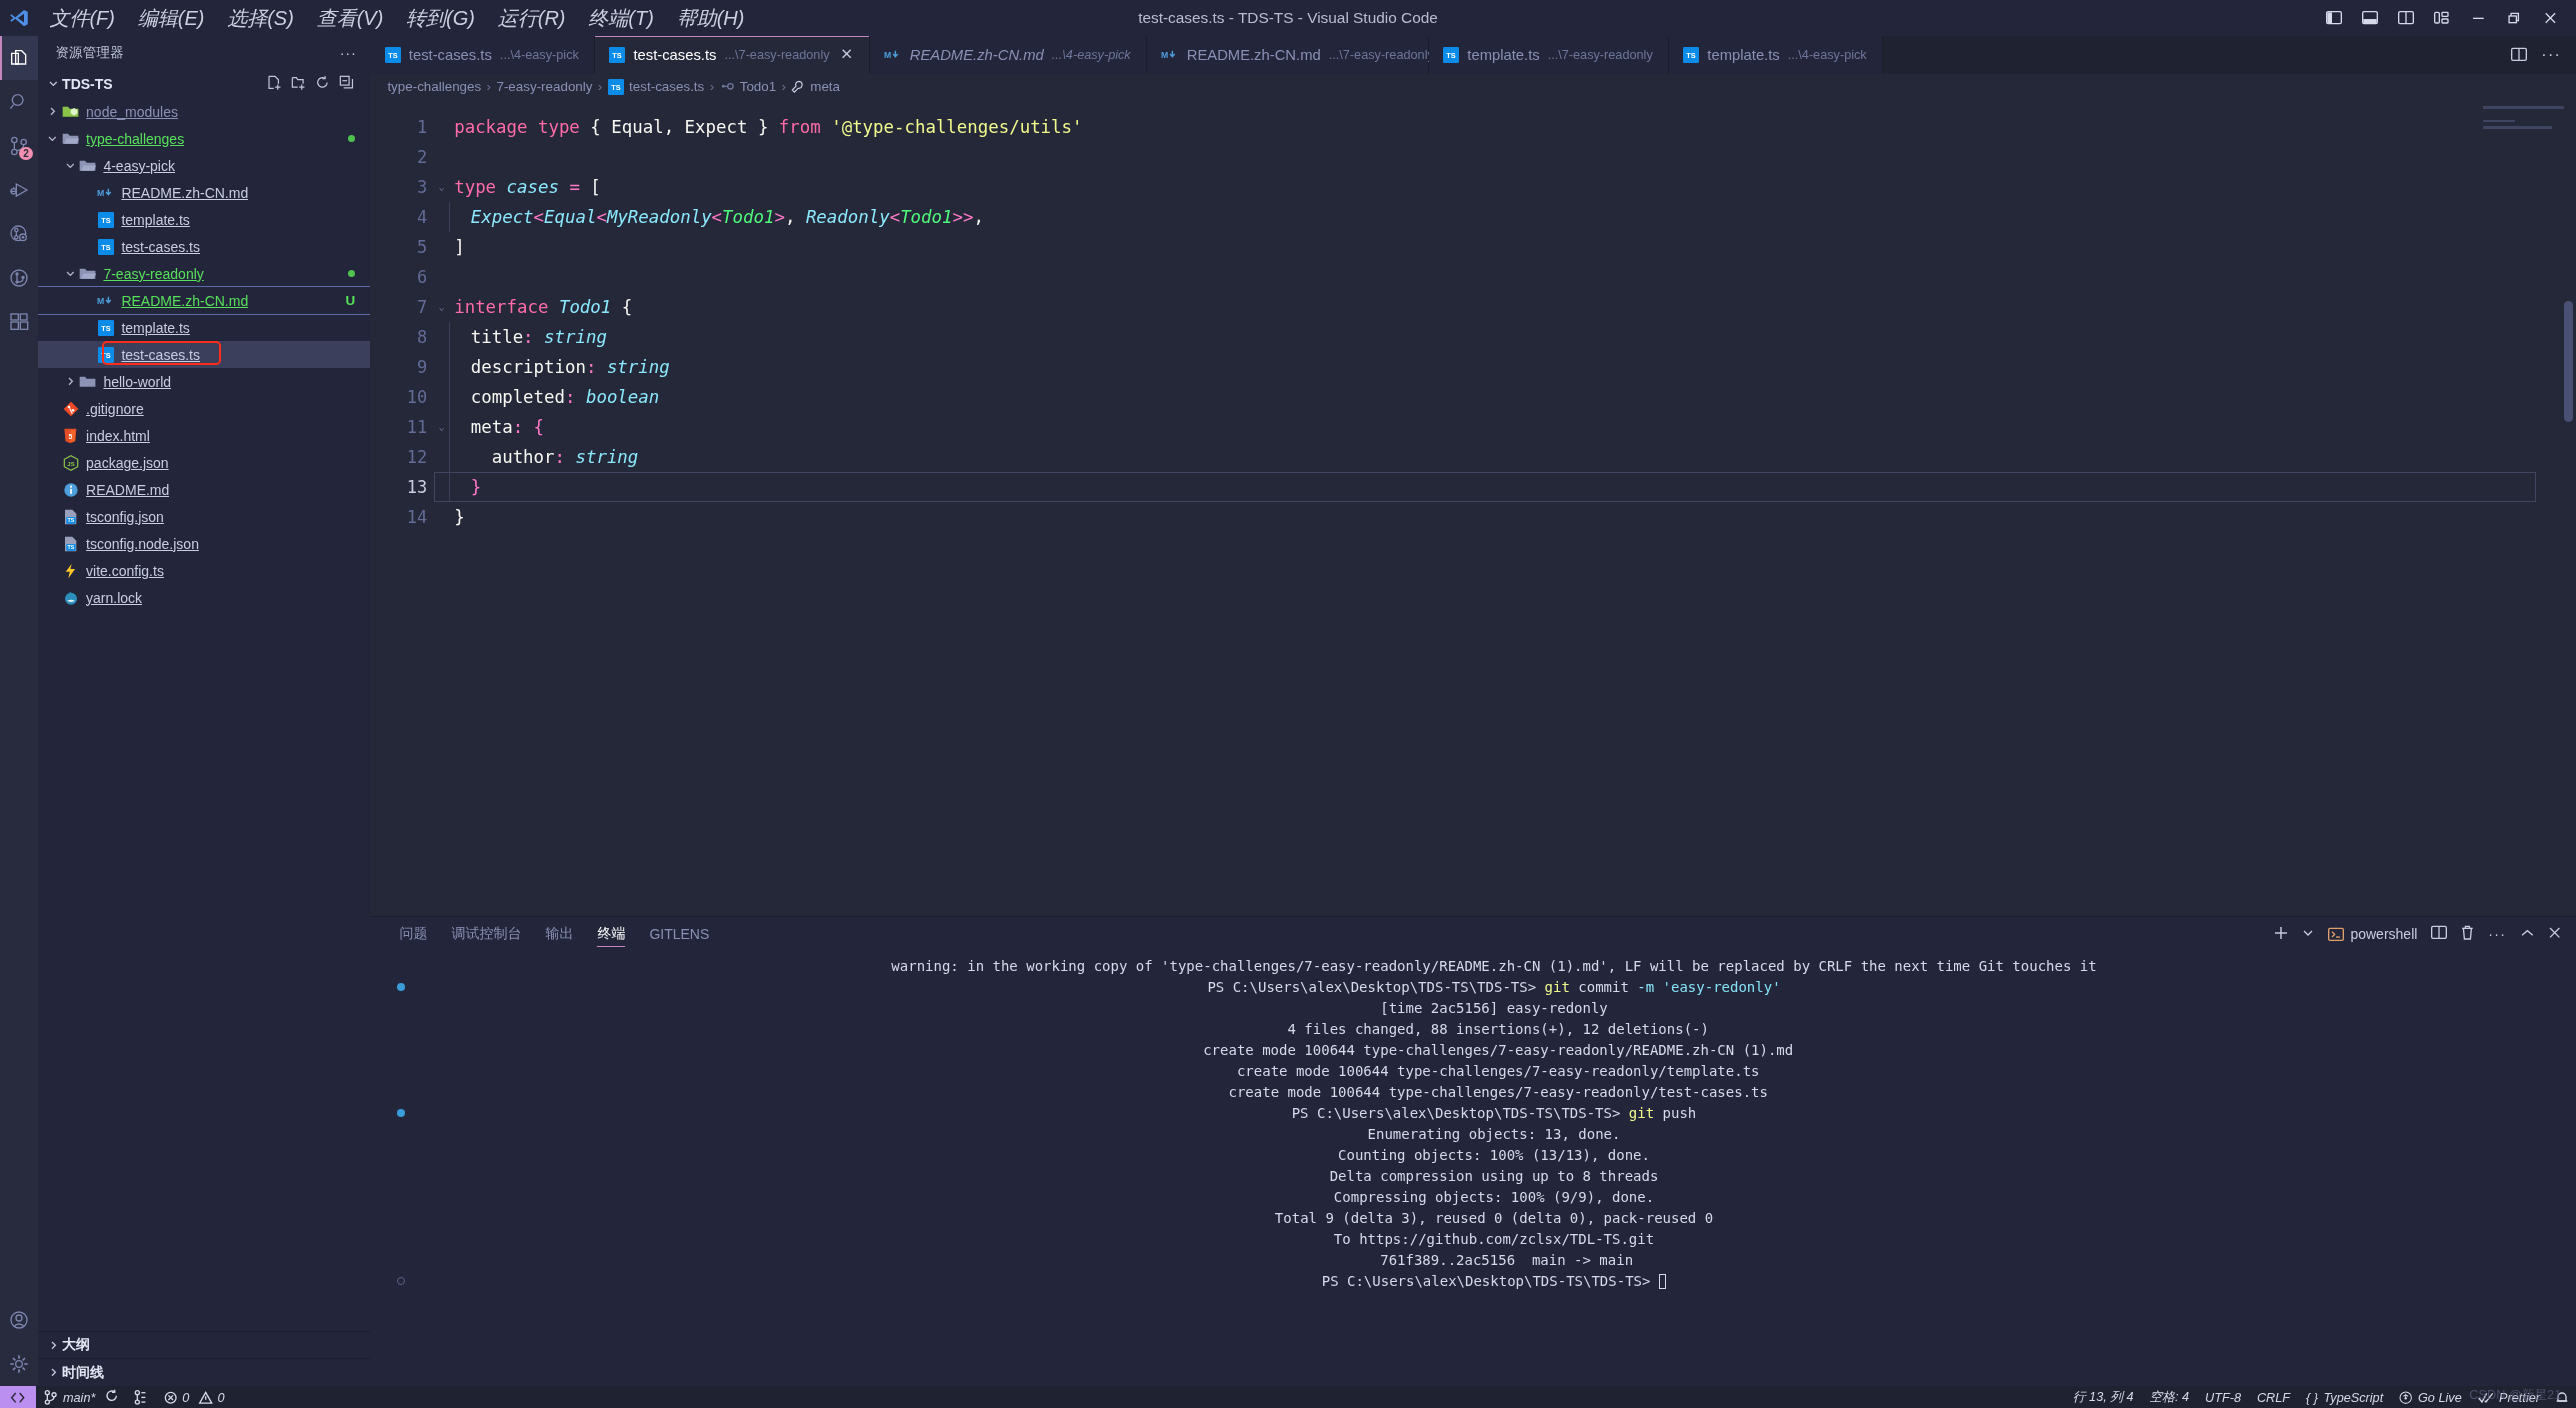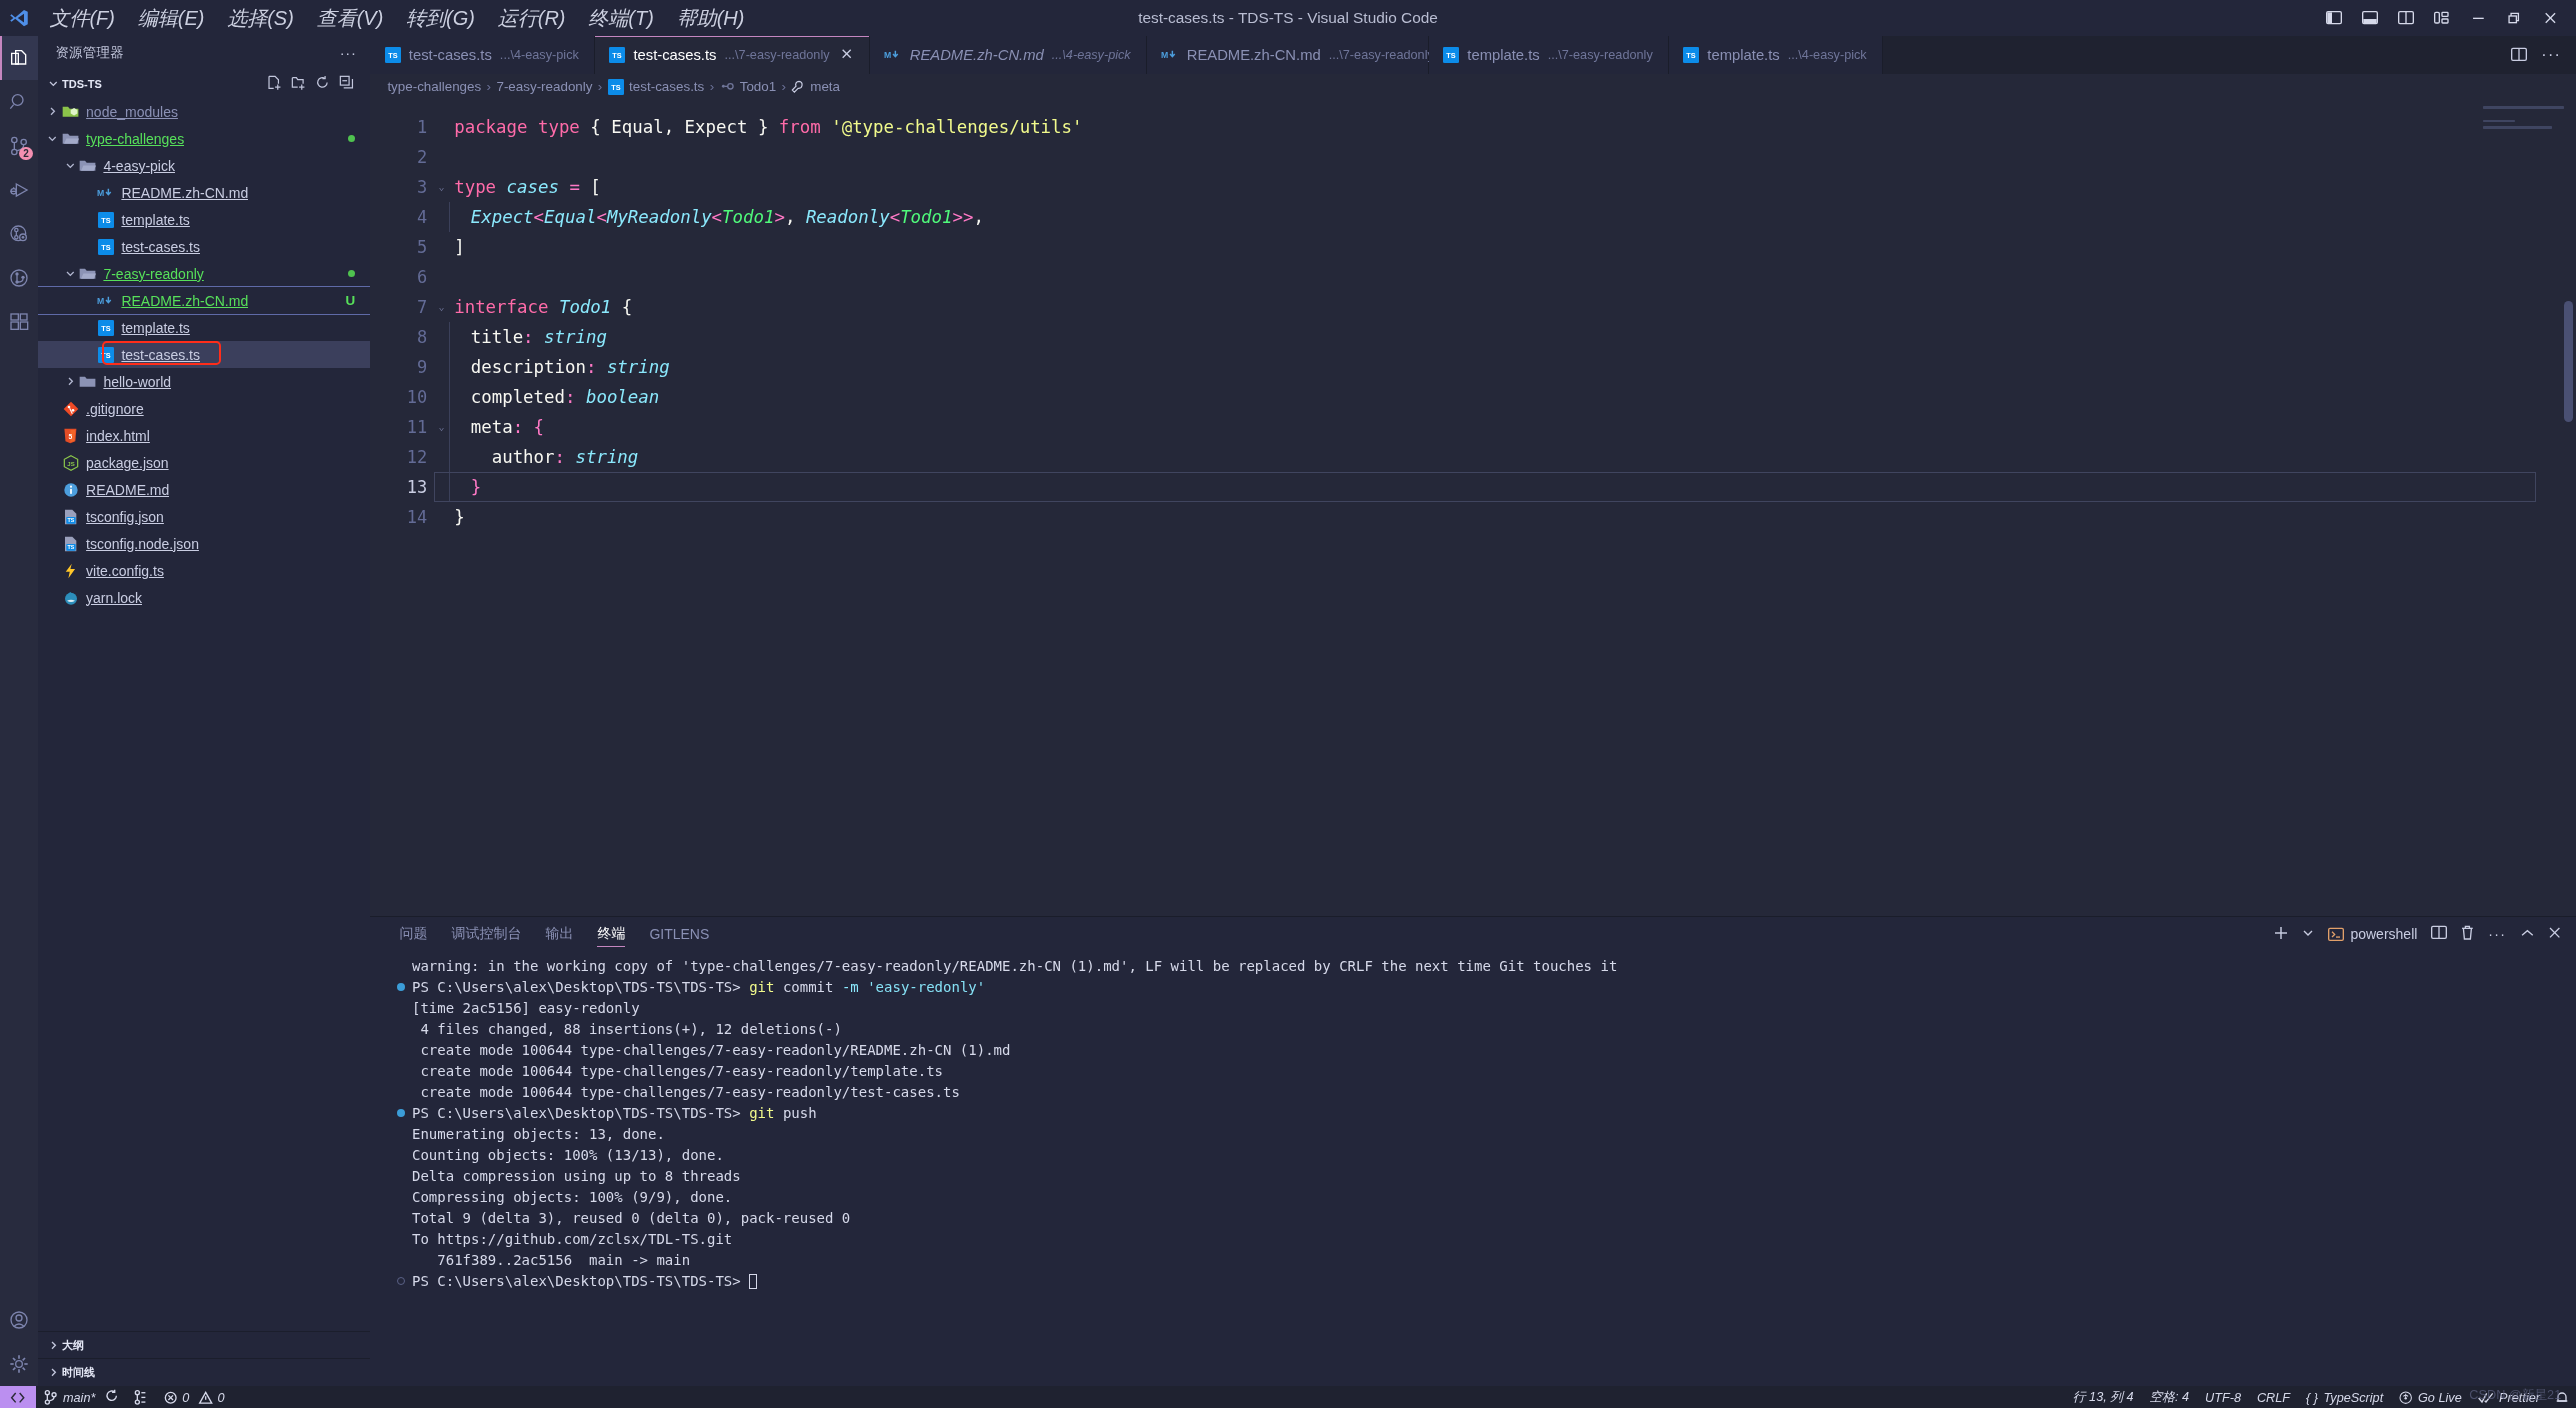--- a/index.html
+++ b/index.html
@@ -60,21 +60,21 @@
     width: 332px; background: #23263a; flex: 0 0 332px; display: flex; flex-direction: column;
     color: #c3c7dd; min-height: 0;
   }
   .sb-header {
     height: 34px; display: flex; align-items: center; padding: 0 5.4px 0 17.4px;
     font-size: 13.4px; letter-spacing: 0.3px; color: #c3c7dd;
   }
   .sb-header .dots { margin-left: auto; padding: 0 8px; font-size: 14.8px; color: #c3c7dd; letter-spacing:0.7px;}
   .sb-sectionhdr {
     height: 27px; display: flex; align-items: center; padding: 0 5.4px 0 6.7px;
-    font-size: 11px; font-weight: bold; color: #e4e7f5; background: #23263a;
+    font-size: 14px; font-weight: bold; color: #e4e7f5; background: #23263a;
   }
   .twisty { width: 17.4px; display:flex; align-items:center; justify-content:center; color:#c3c7dd; }
   .sb-actions { margin-left: auto; display: flex; align-items: center; gap: 9.4px; padding-right: 10.7px; color: #c3c7dd; }
   .tree { flex: 1 1 auto; overflow: hidden; padding-top: 1.3px; }
   .row {
     height: 27px; display: flex; align-items: center; font-size: 14px;
     color: #c9cde2; position: relative; white-space: nowrap; cursor: pointer;
   }
   .row.selected { background: #3b3f5c; }
   .row.focused { outline: 0.7px solid #5f6aa8; outline-offset: -0.7px; }
@@ -158,21 +158,21 @@
     position: relative; cursor: pointer;
   }
   .ptab.active { color: #ffffff; }
   .ptab.active::after {
     content: ""; position: absolute; left: 12px; right: 12px; bottom: 4px; height: 1.3px; background: #c586c0;
   }
   .panel-actions { margin-left: auto; display: flex; align-items: center; gap: 13.4px; padding-right: 14.8px; color: #c9cde2; font-size: 14px; }
   .panel-actions .pshell { display: flex; align-items: center; gap: 6.7px; font-size: 14px; }
   .terminal {
     flex: 1 1 auto; overflow: hidden; padding: 5.4px 0 0 0; position: relative;
-    font-family: "DejaVu Sans Mono", monospace; font-size: 14px; line-height: 21px; color: #d6d9ea;
+    font-family: "DejaVu Sans Mono", monospace; font-size: 14px; line-height: 21px; color: #d6d9ea; text-align: center;
   }
   .tline { white-space: pre; padding-left: 42px; position: relative; height: 21px; }
   .tmark { position: absolute; left: 27px; top: 6px; width: 8px; height: 8px; border-radius: 50%; background: #3b9dd8; }
   .tmark.hollow { background: transparent; border: 1.3px solid #5a6186; }
   .tyel { color: #f1fa8c; }
   .tcyan { color: #8be9fd; }
   .tlcyan { color: #86e1f5; }
   .cursor-blk { display: inline-block; width: 7.4px; height: 15.4px; border: 1.3px solid #d6d9ea; vertical-align: -2.7px; }
 
   

